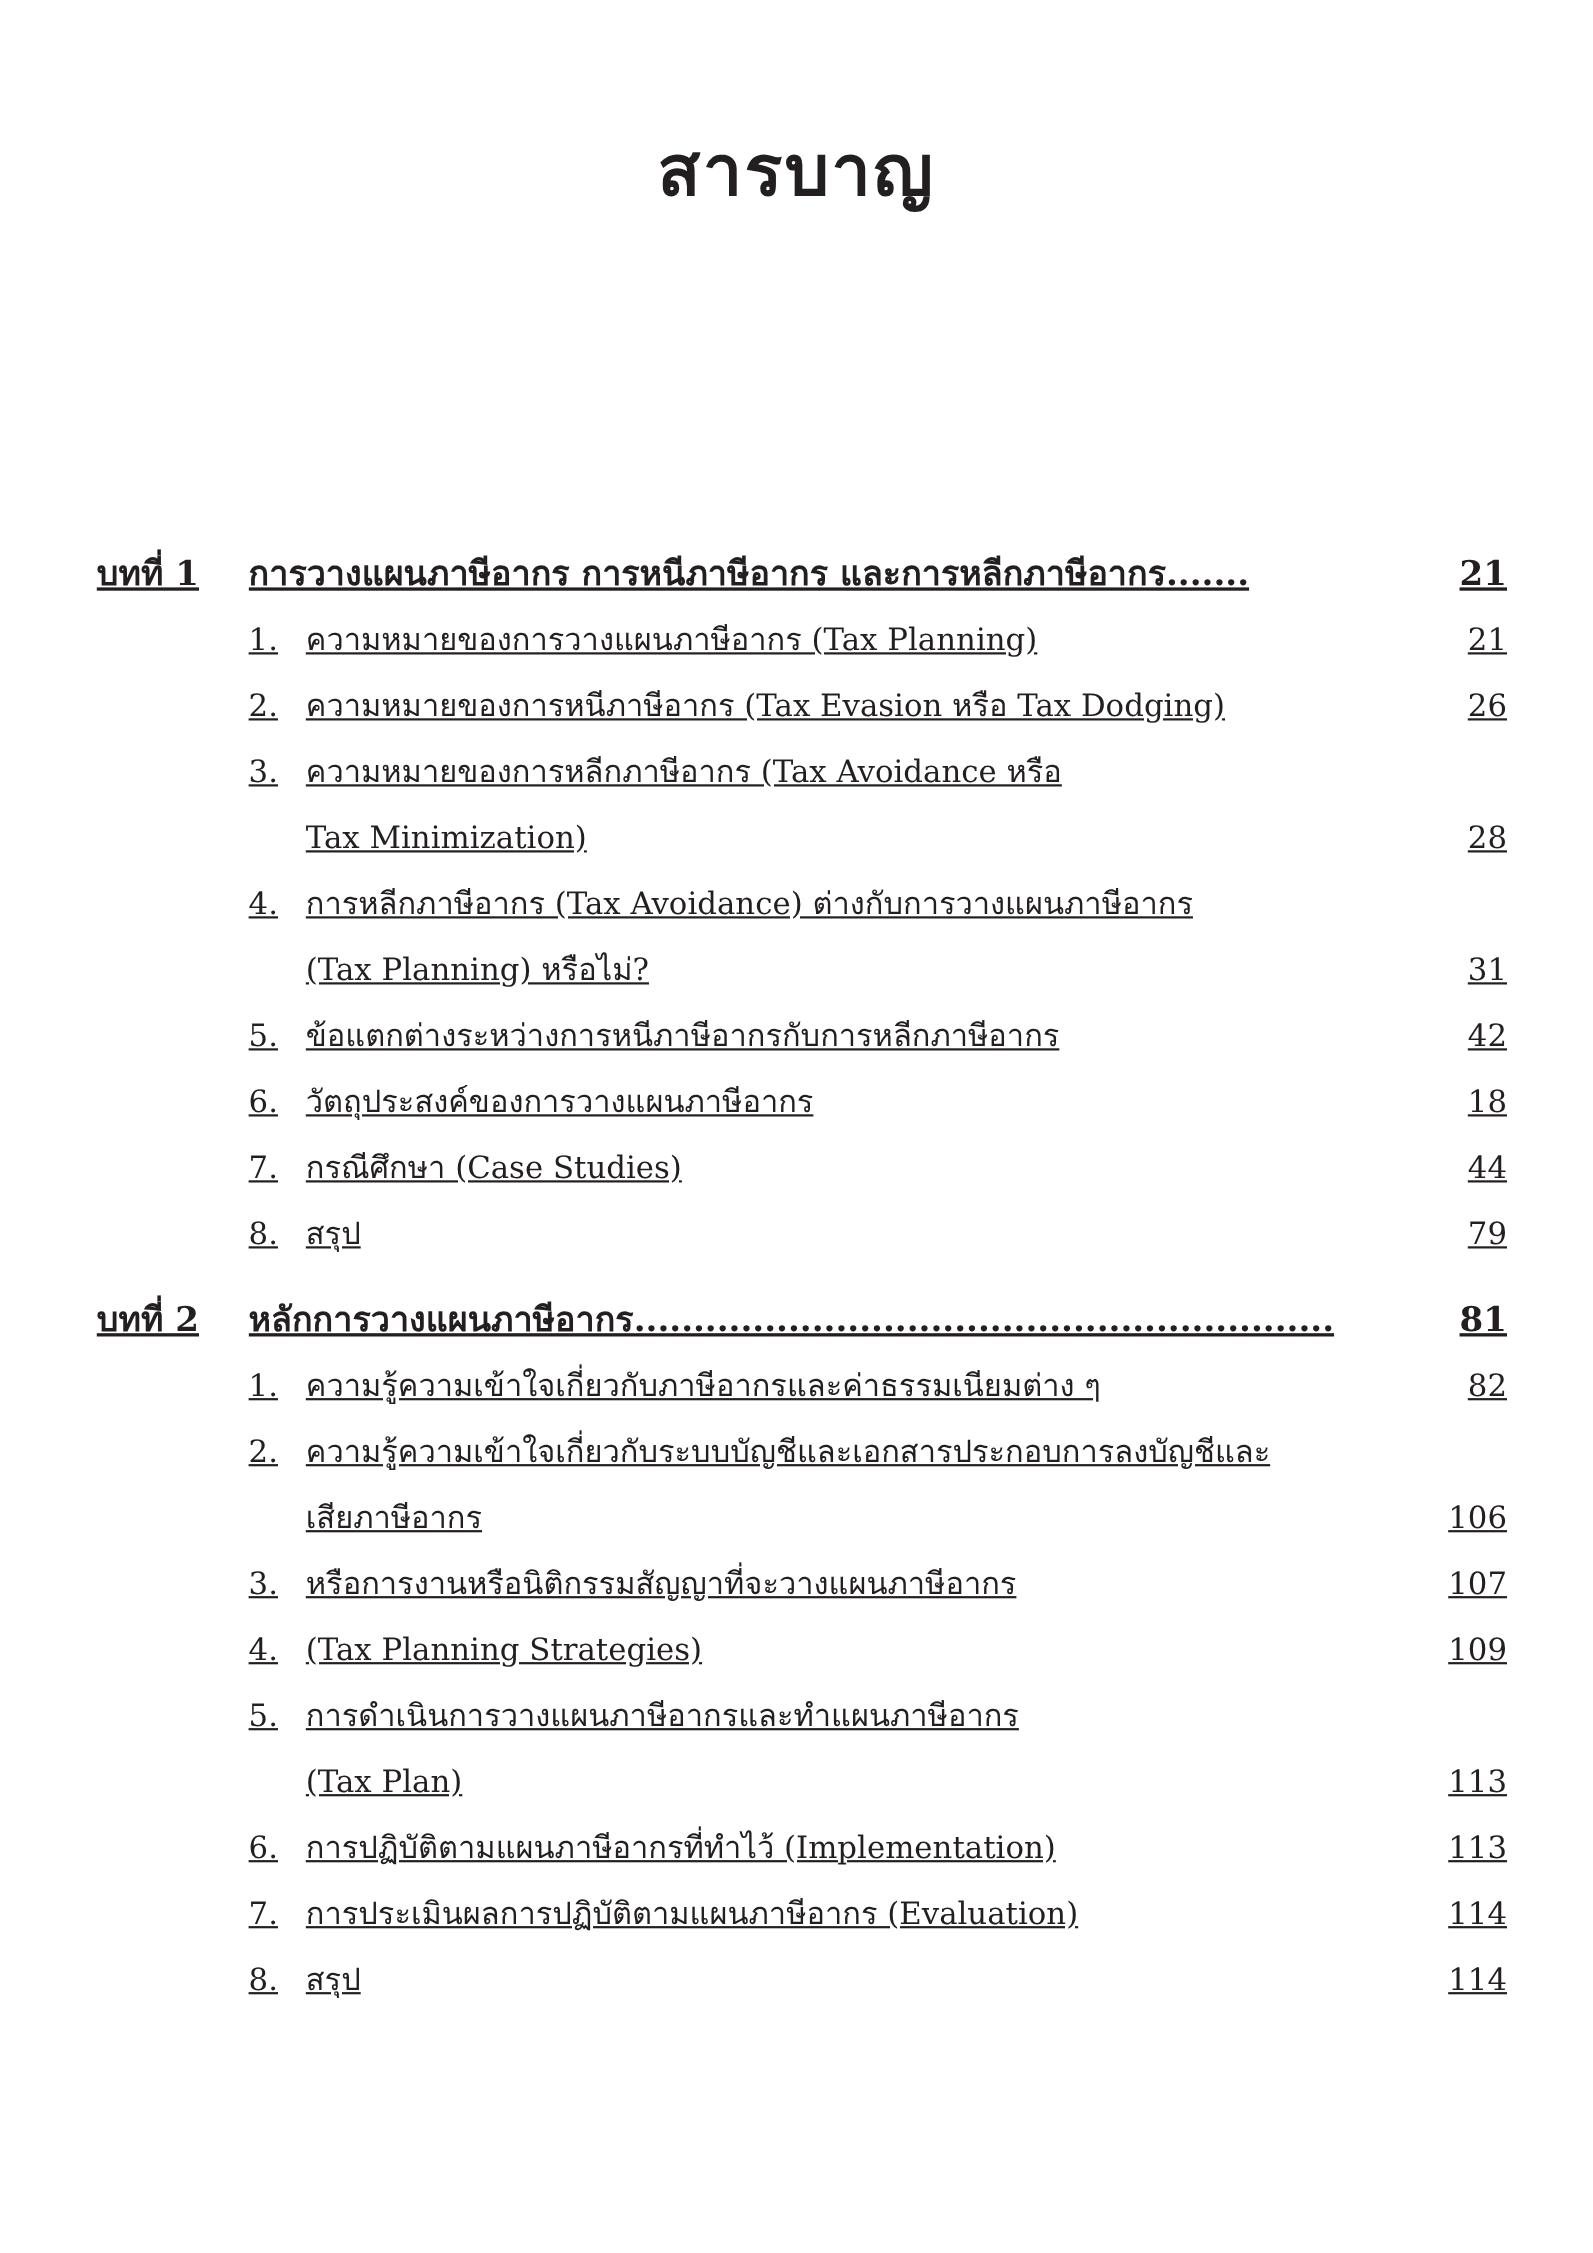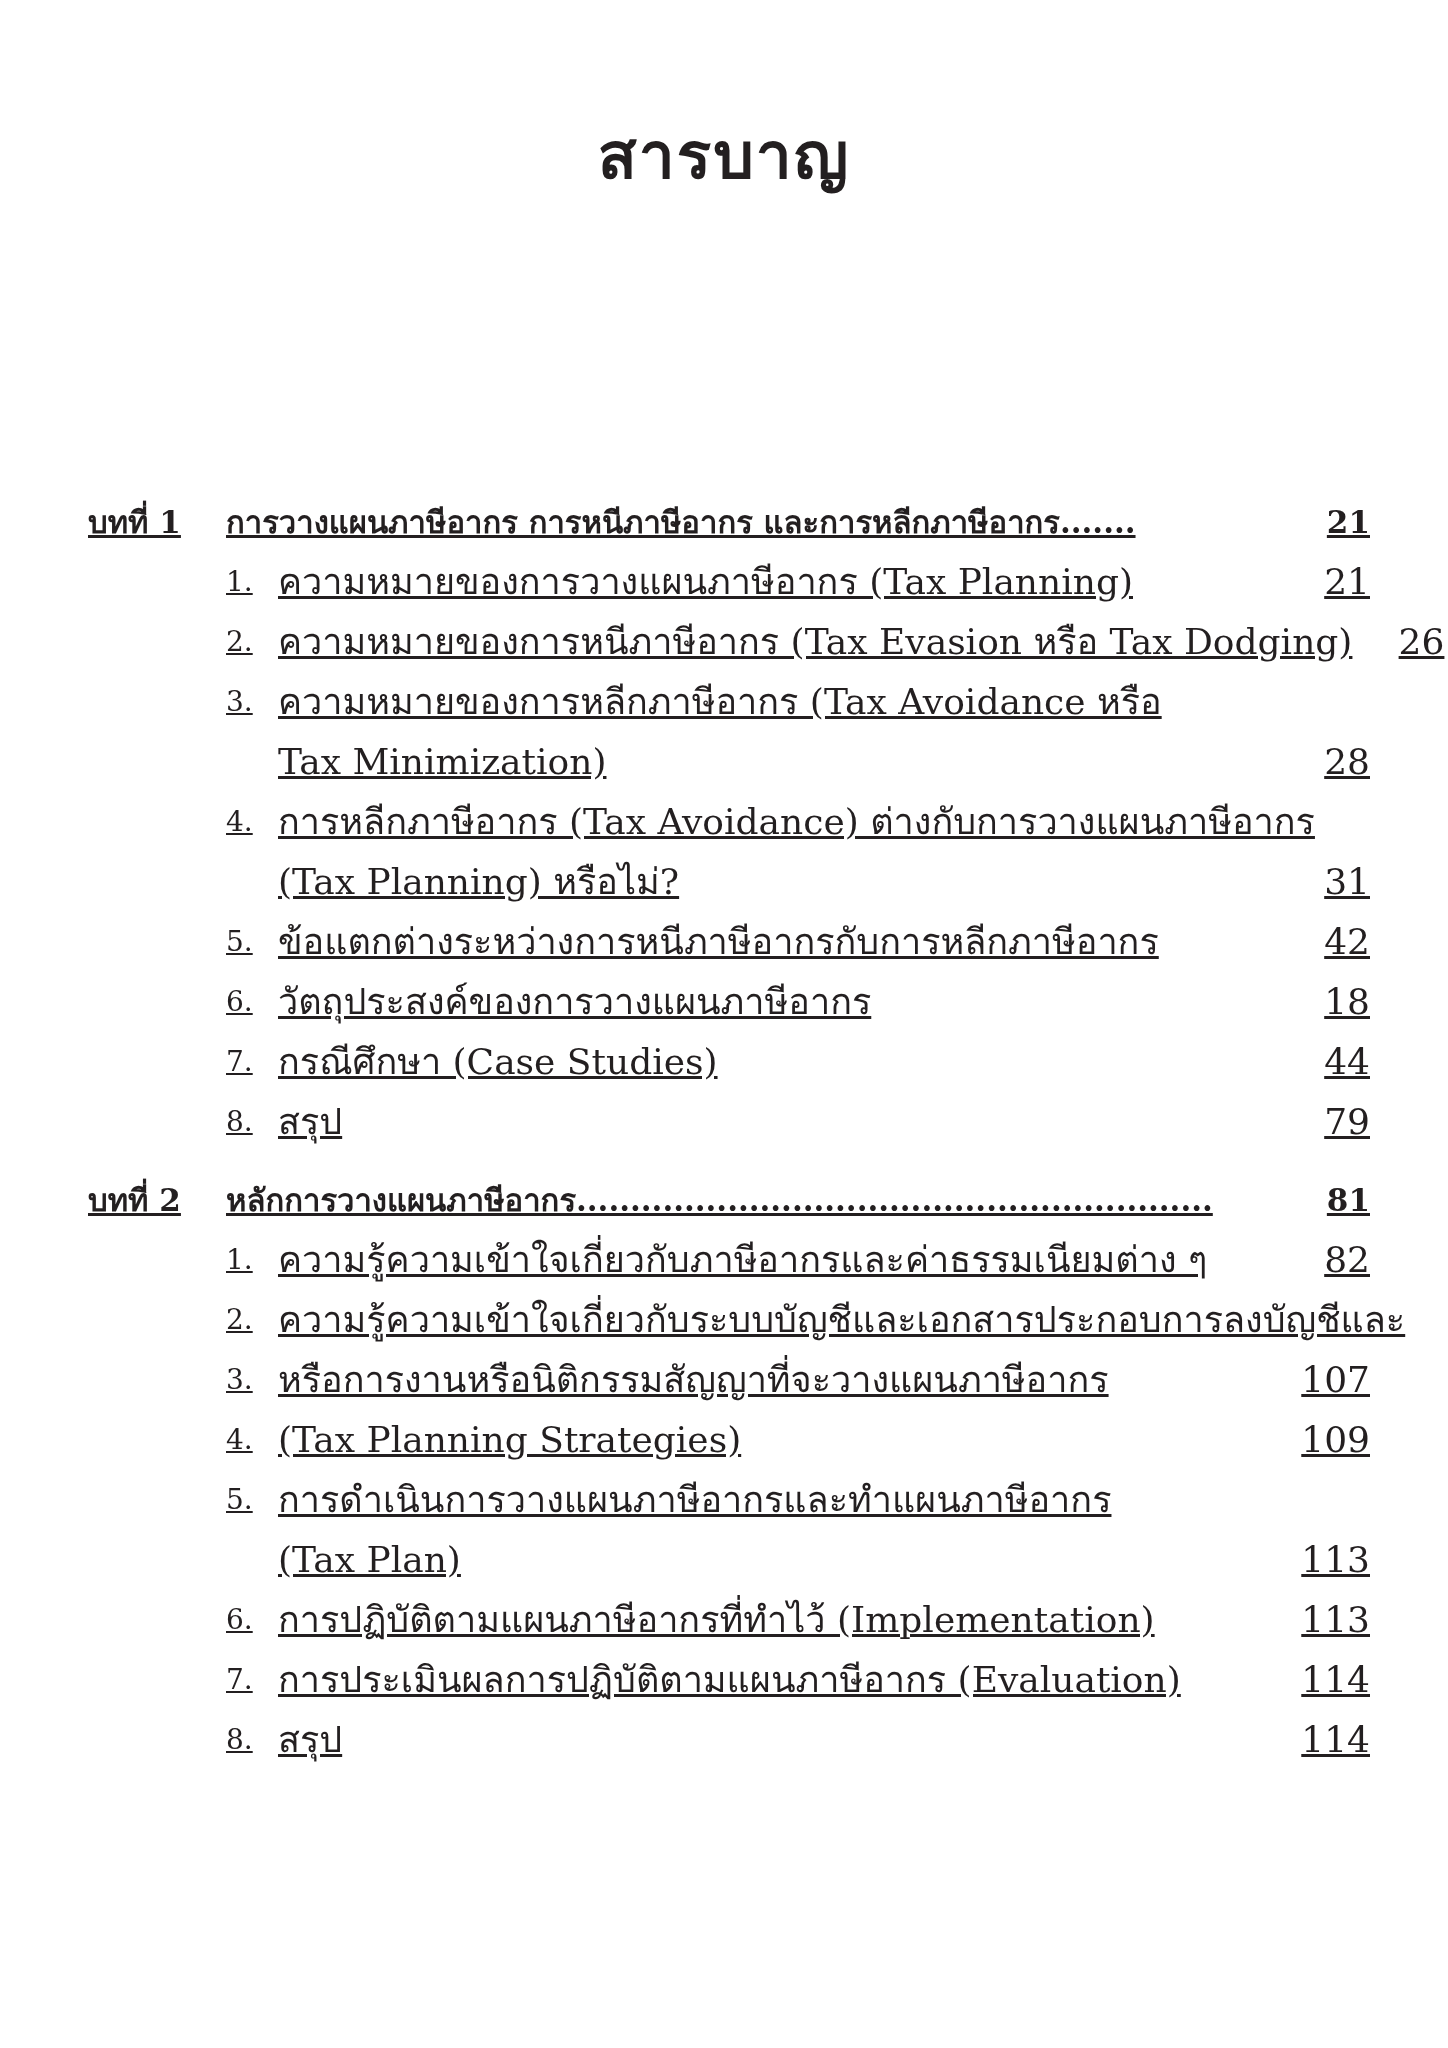--- a/index.html
+++ b/index.html
@@ -74,21 +74,21 @@
       font-size: 28px;
       height: 60px;
       line-height: 60px;
     }
     .item-lines {
       flex: 1 1 auto;
     }
     .item-line {
       display: flex;
       justify-content: center;
-      font-size: 36px;
+      font-size: 28px;
       height: 60px;
       line-height: 60px;
       white-space: nowrap;
       gap: 12px;
     }
     .item-text {
       flex: 1 1 auto;
     }
     .item-page {
       flex: 0 0 auto;
@@ -213,20 +213,24 @@
         </div>
       </div>
     </div>
 
     <div class="item">
       <span class="item-num">2.</span>
       <div class="item-lines">
         <div class="item-line">
           <span class="item-text">ความรู้ความเข้าใจเกี่ยวกับระบบบัญชีและเอกสารประกอบการลงบัญชีและ</span>
         </div>
+        <div class="item-line">
+          <span class="item-text">เสียภาษีอากร</span>
+          <span class="item-page">106</span>
+        </div>
       </div>
     </div>
 
     <div class="item">
       <span class="item-num">3.</span>
       <div class="item-lines">
         <div class="item-line">
           <span class="item-text">หรือการงานหรือนิติกรรมสัญญาที่จะวางแผนภาษีอากร</span>
           <span class="item-page">107</span>
         </div>

